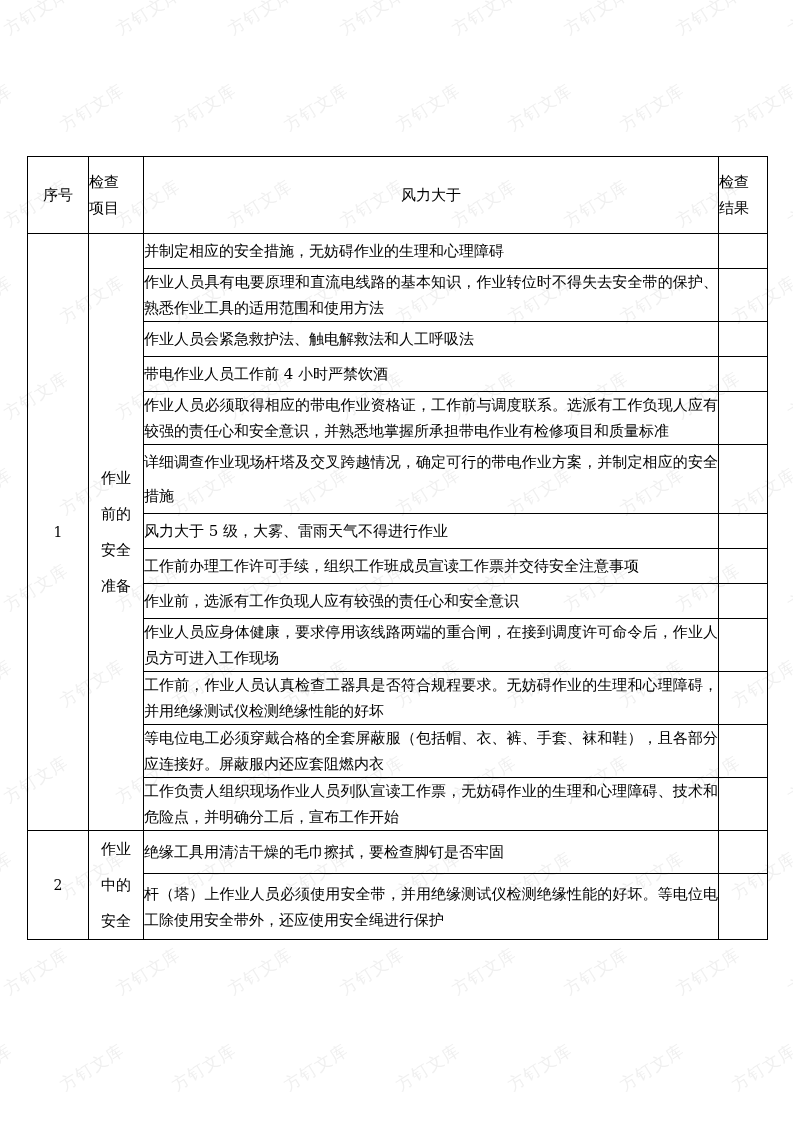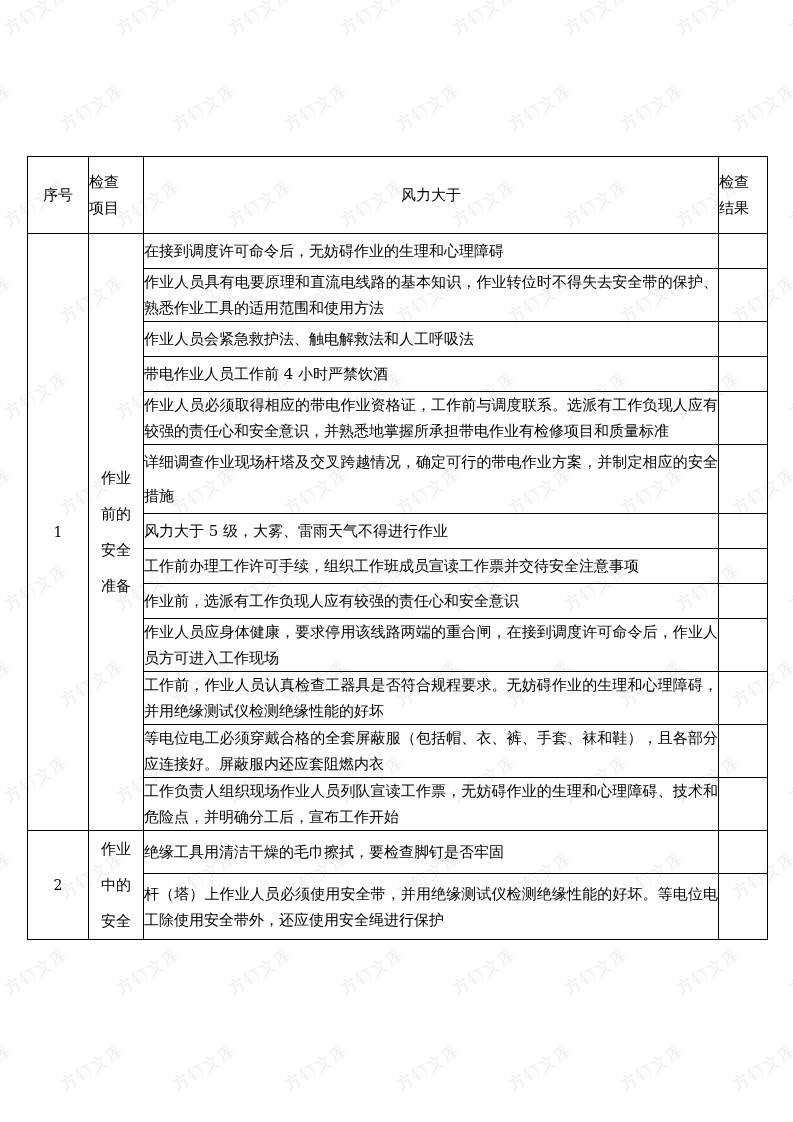--- a/index.html
+++ b/index.html
@@ -228,21 +228,21 @@
     </thead>
     <tbody id="table-body">
         <tr>
           <td class="cell-no" rowspan="13">1</td>
           <td class="cell-item" rowspan="13">
             <span>作业</span>
             <span>前的</span>
             <span>安全</span>
             <span>准备</span>
           </td>
-          <td class="cell-content tall">在接到调度许可命令后，无妨碍作业的生理和心理障碍</td>
+          <td class="cell-content tall">并制定相应的安全措施，无妨碍作业的生理和心理障碍</td>
           <td class="cell-result"></td>
         </tr>
         <tr>
           <td class="cell-content">作业人员具有电要原理和直流电线路的基本知识，作业转位时不得失去安全带的保护、熟悉作业工具的适用范围和使用方法</td>
           <td class="cell-result"></td>
         </tr>
         <tr>
           <td class="cell-content tall">作业人员会紧急救护法、触电解救法和人工呼吸法</td>
           <td class="cell-result"></td>
         </tr>

